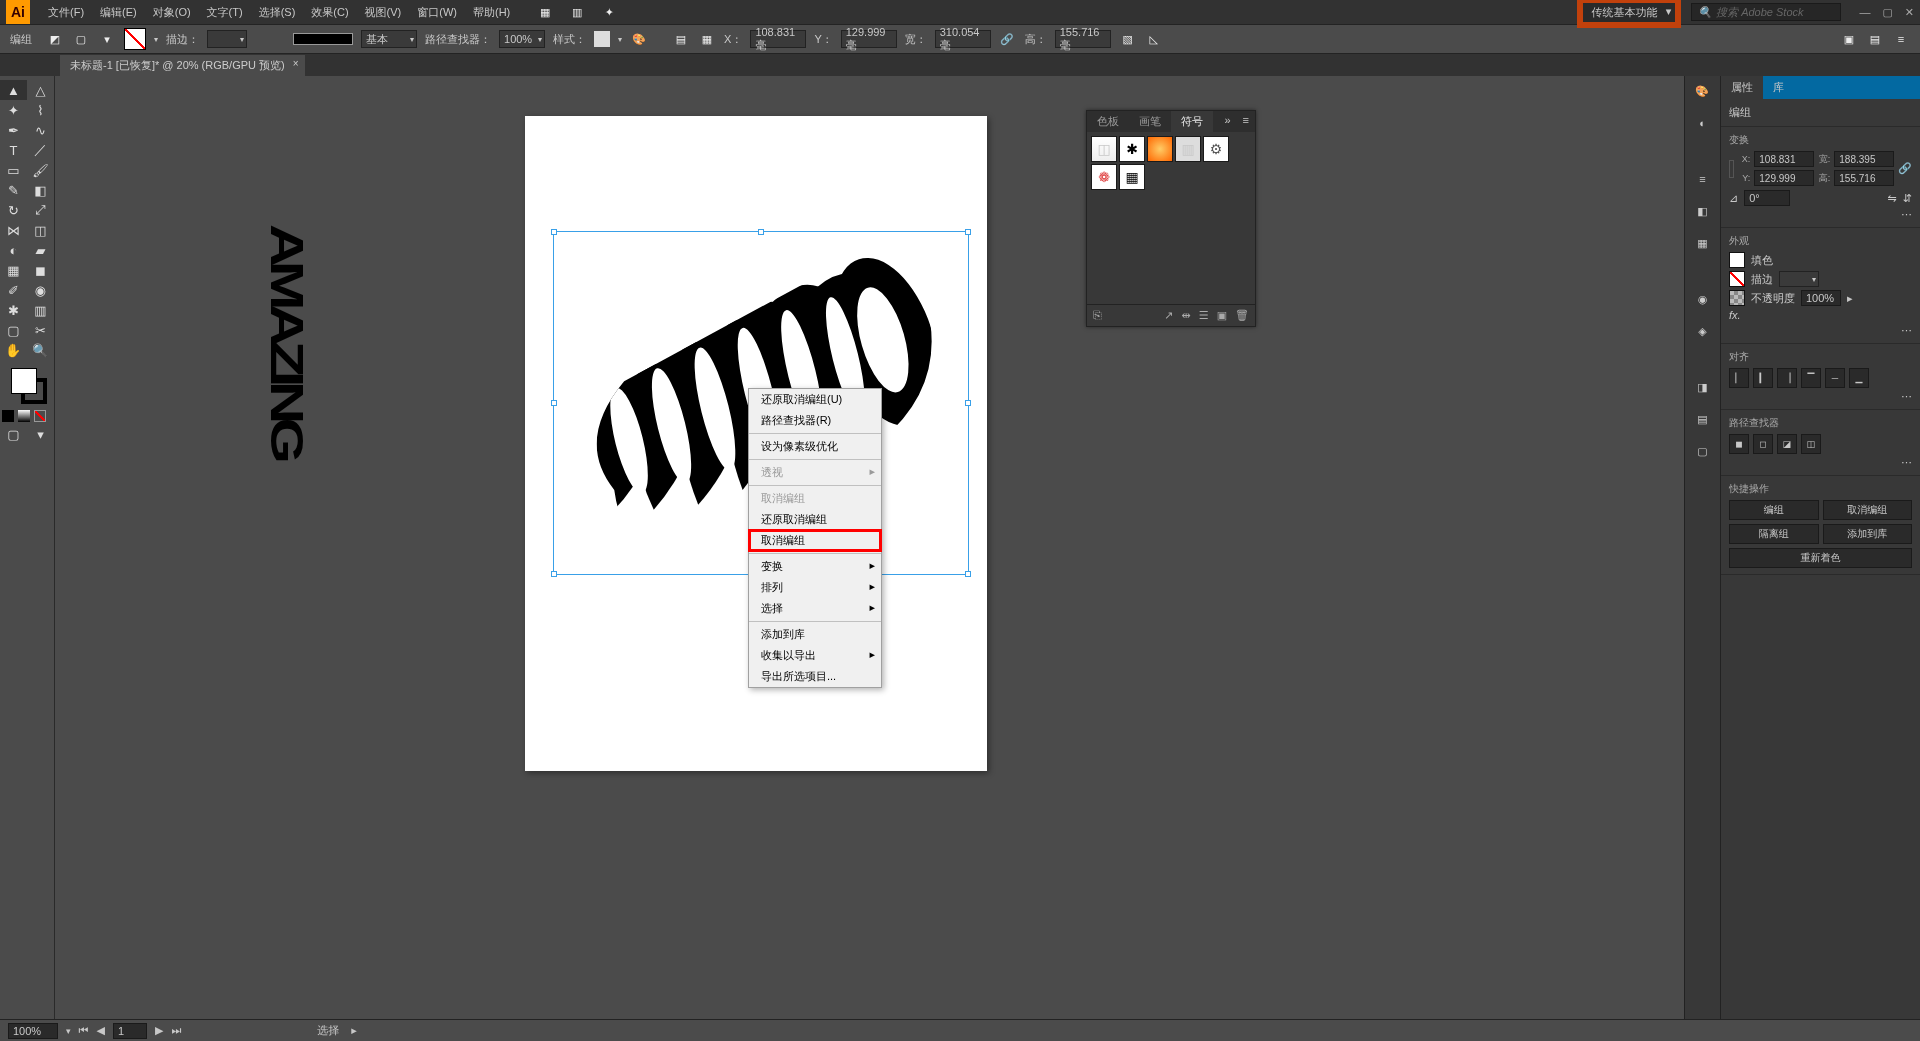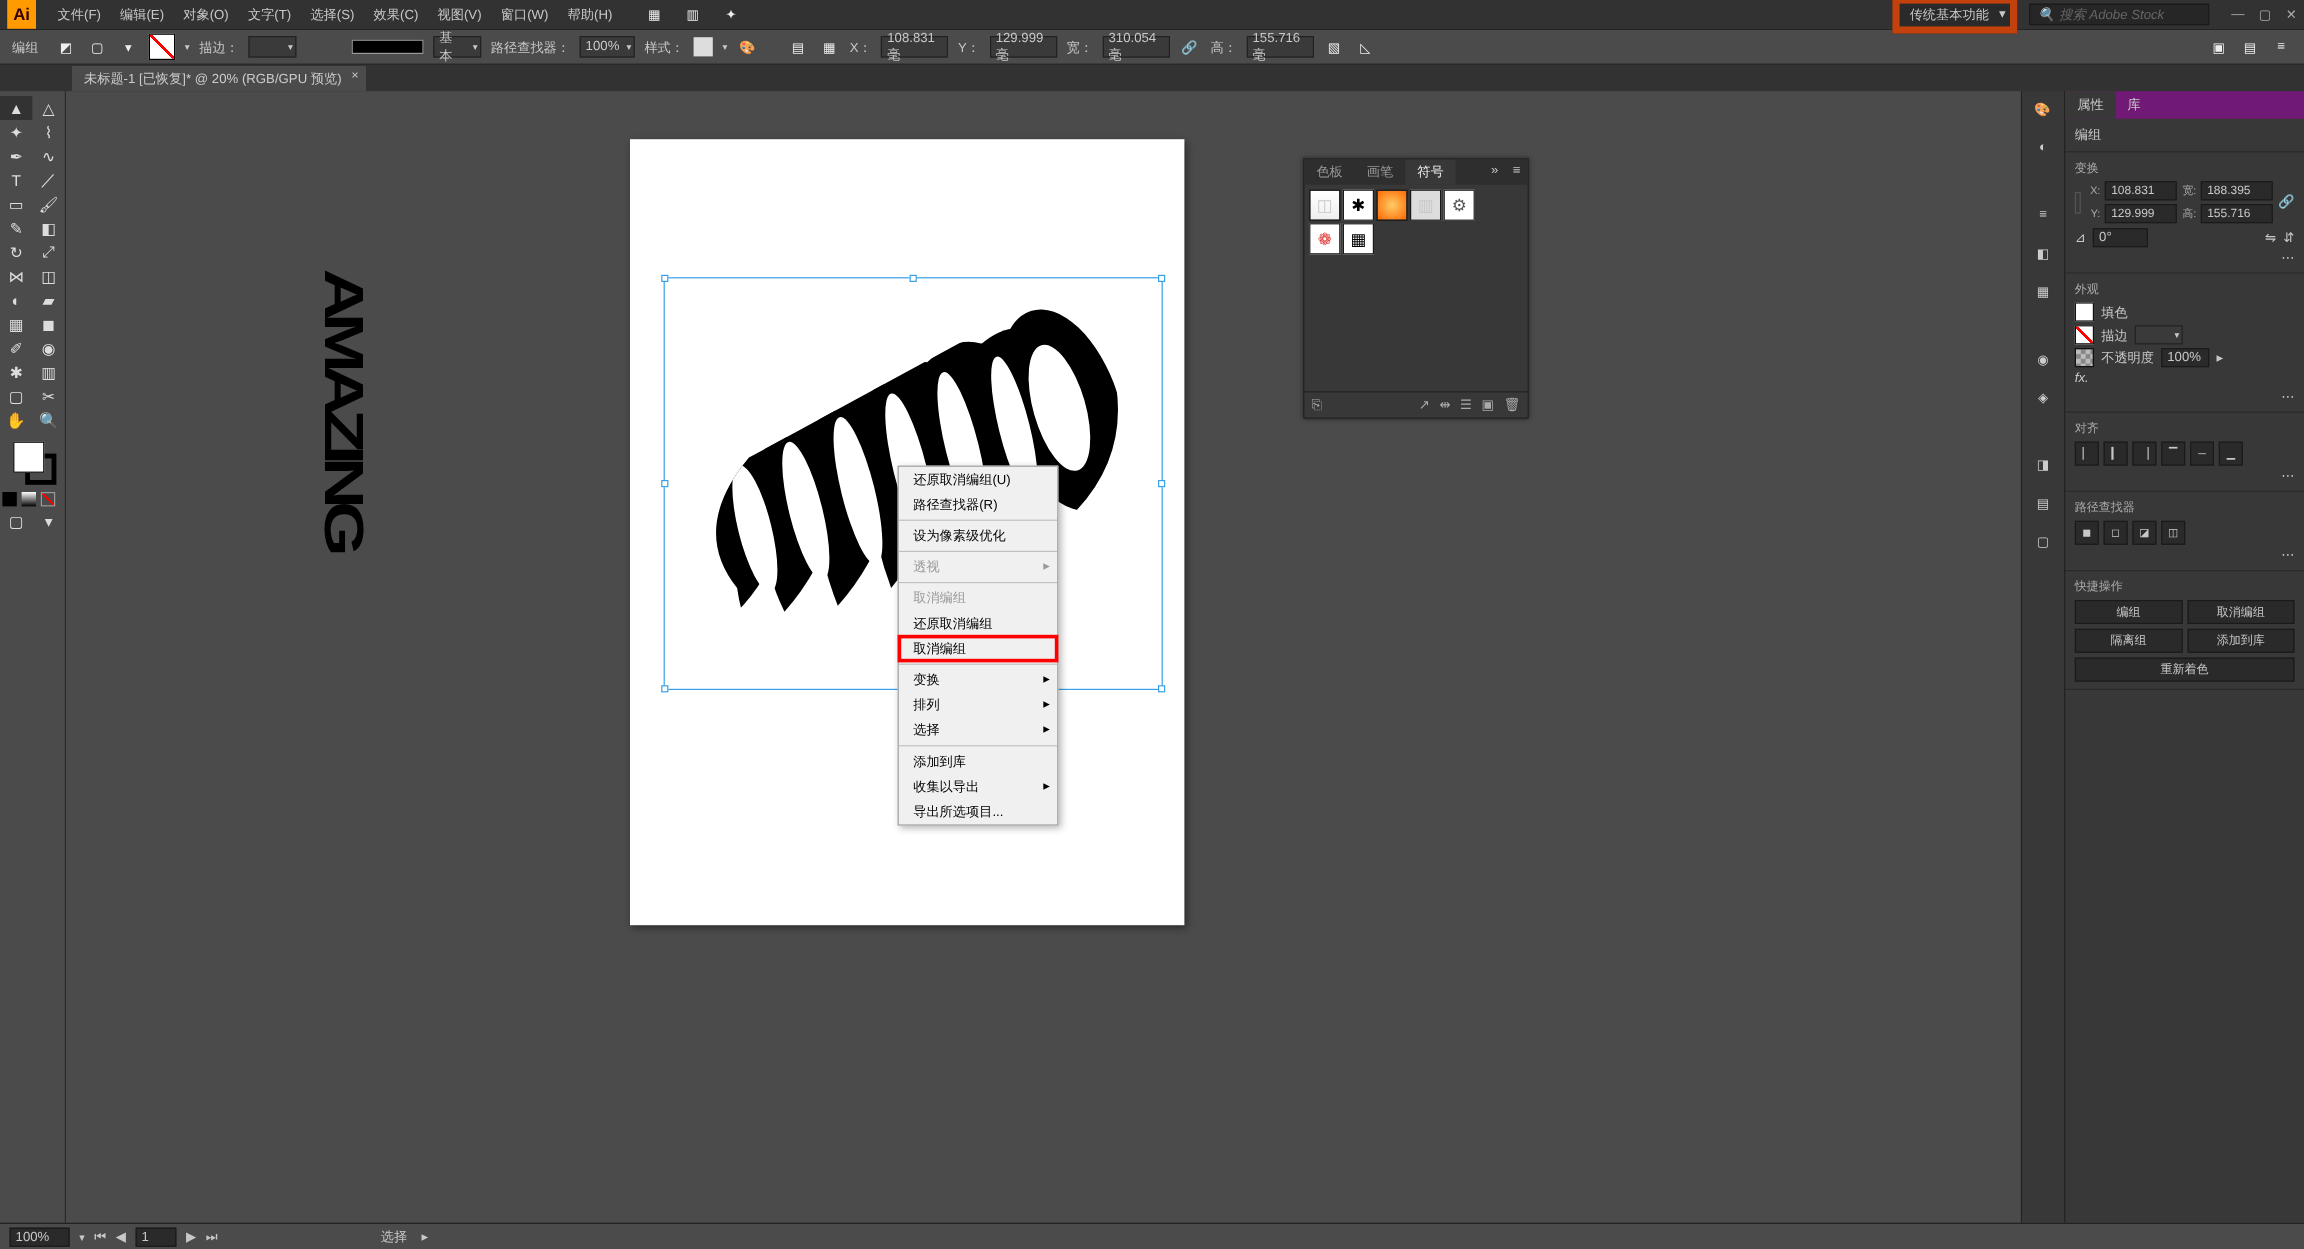--- a/index.html
+++ b/index.html
@@ -65,21 +65,21 @@
 .sym-grid { display: flex; flex-wrap: wrap; gap: 2px; width: 160px; }
 .sym-item { width: 26px; height: 26px; background: #fff; border: 1px solid #1a1a1a; display: flex; align-items: center; justify-content: center; font-size: 14px; }
 .fp-footer { height: 22px; border-top: 1px solid #222; display: flex; align-items: center; justify-content: flex-end; gap: 8px; padding: 0 6px; color: #aaa; }
 
 
 .dock-col { width: 36px; background: #383838; border-left: 1px solid #222; display: flex; flex-direction: column; align-items: center; padding-top: 4px; gap: 10px; }
 .dock-ico { width: 22px; height: 22px; display: flex; align-items: center; justify-content: center; color: #ccc; border-radius: 2px; }
 
 
 .props { width: 200px; background: #383838; border-left: 1px solid #222; display: flex; flex-direction: column; }
-.props-tabs { display: flex; background: #701a75; text-align: center; }
+.props-tabs { display: flex; background: #0369a1; text-align: center; }
 .props-tab { padding: 4px 10px; }
 .props-tab.active { background: #383838; }
 .props-section { padding: 6px 8px; border-bottom: 1px solid #2a2a2a; }
 .props-section .title { font-size: 10px; color: #aaa; margin-bottom: 4px; }
 .xform-grid { display: grid; grid-template-columns: 12px 60px 12px 60px; gap: 3px 4px; align-items: center; }
 .xform-grid .lab { font-size: 9px; color: #aaa; text-align: right; }
 .xform-grid .val { background: #2a2a2a; border: 1px solid #1a1a1a; height: 16px; padding: 0 4px; font-size: 10px; display: flex; align-items: center; }
 .appearance-row { display: flex; align-items: center; gap: 6px; margin: 3px 0; }
 .appearance-row .sw { width: 16px; height: 16px; border: 1px solid #111; }
 .align-row { display: flex; gap: 4px; }
@@ -129,21 +129,21 @@
   <span class="sel-label">编组</span>
   <span class="cb-ico">◩</span>
   <span class="cb-ico">▢</span>
   <span class="cb-ico">▾</span>
   <span class="cb-swatch"></span>
   <span style="font-size:8px">▾</span>
   <span>描边：</span>
   <span class="cb-dd" style="width:36px"></span>
   <span style="width:30px"></span>
   <span class="stroke-sample"></span>
-  <span class="cb-dd" style="width:40px">基本</span>
+  <span class="cb-dd" style="width:56px">基本</span>
   <span>路径查找器：</span>
   <span class="cb-dd" style="width:46px">100%</span>
   <span>样式：</span>
   <span class="cb-ico" style="background:#ddd;width:16px;height:16px"></span>
   <span style="font-size:8px">▾</span>
   <span class="cb-ico">🎨</span>
   <span style="width:8px"></span>
   <span class="cb-ico">▤</span>
   <span class="cb-ico">▦</span>
   <span>X：</span>
@@ -301,21 +301,21 @@
       <div class="cm-sep"></div>
       <div class="cm-item has-sub">变换</div>
       <div class="cm-item has-sub">排列</div>
       <div class="cm-item has-sub">选择</div>
       <div class="cm-sep"></div>
       <div class="cm-item">添加到库</div>
       <div class="cm-item has-sub">收集以导出</div>
       <div class="cm-item">导出所选项目...</div>
     </div>
 
-    <div class="float-panel" style="left:1031px;top:56px;width:188px">
+    <div class="float-panel" style="left:1031px;top:34px;width:170px">
       <div class="fp-tabs">
         <div class="fp-tab">色板</div>
         <div class="fp-tab">画笔</div>
         <div class="fp-tab active">符号</div>
         <div style="flex:1"></div>
         <div style="padding:3px 6px">»</div>
         <div style="padding:3px 6px">≡</div>
       </div>
       <div class="fp-body">
         <div class="sym-grid">

